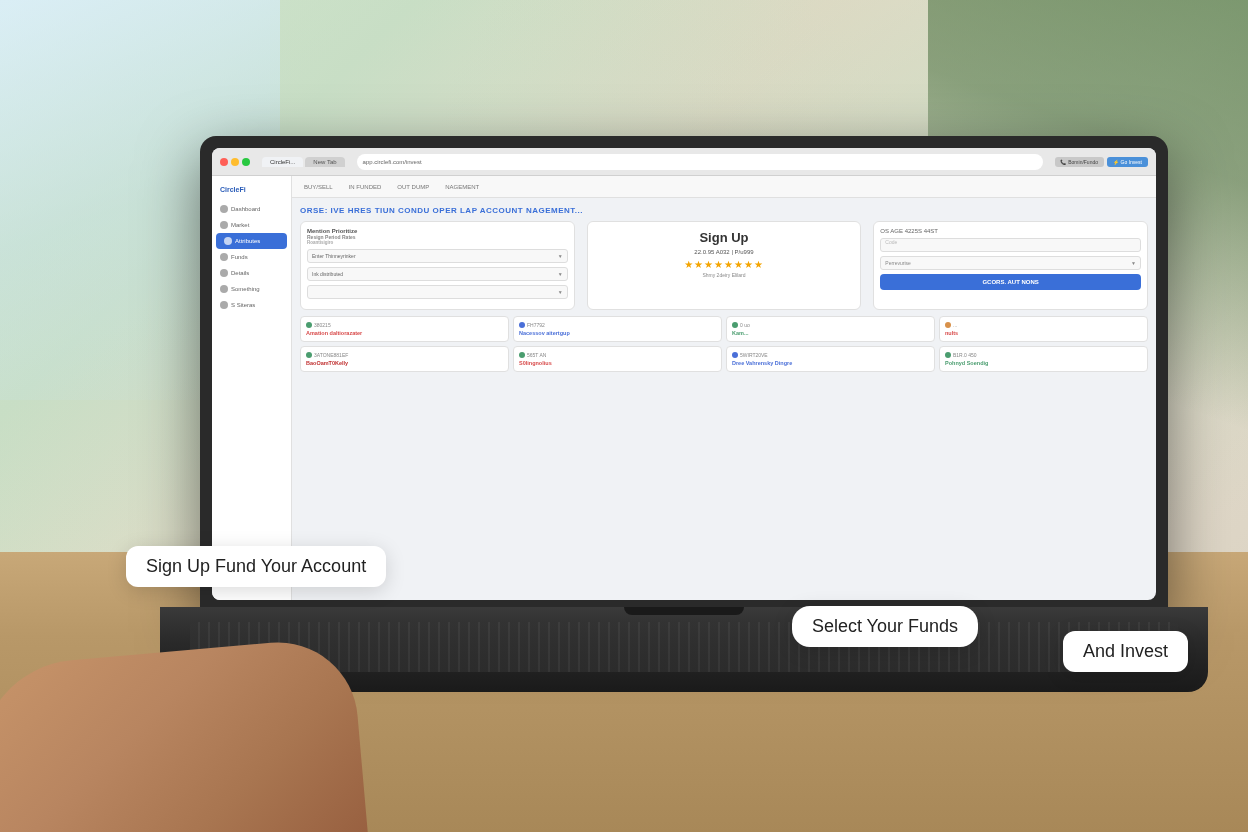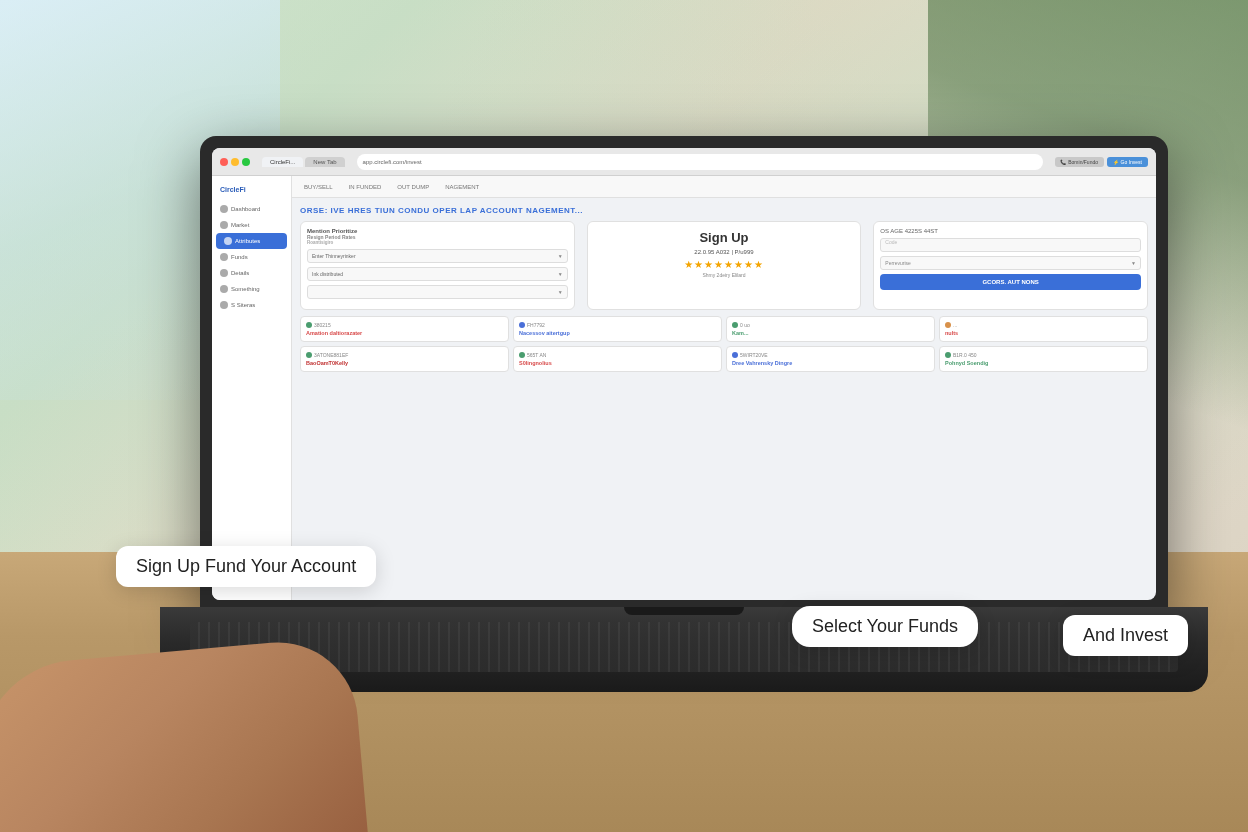--- a/index.html
+++ b/index.html
@@ -492,26 +492,26 @@
       box-shadow: 0 4px 20px rgba(0,0,0,0.15);
       z-index: 30;
       font-size: 18px;
       font-weight: 500;
       color: #222;
       white-space: nowrap;
     }
 
     .callout-signup {
       bottom: 245px;
-      left: 116px;
+      left: 126px;
       text-align: right;
     }
 
     .callout-invest {
-      bottom: 176px;
+      bottom: 160px;
       right: 60px;
     }
 
     .callout-select {
       bottom: 185px;
       right: 270px;
       border-radius: 18px;
     }
 
     

